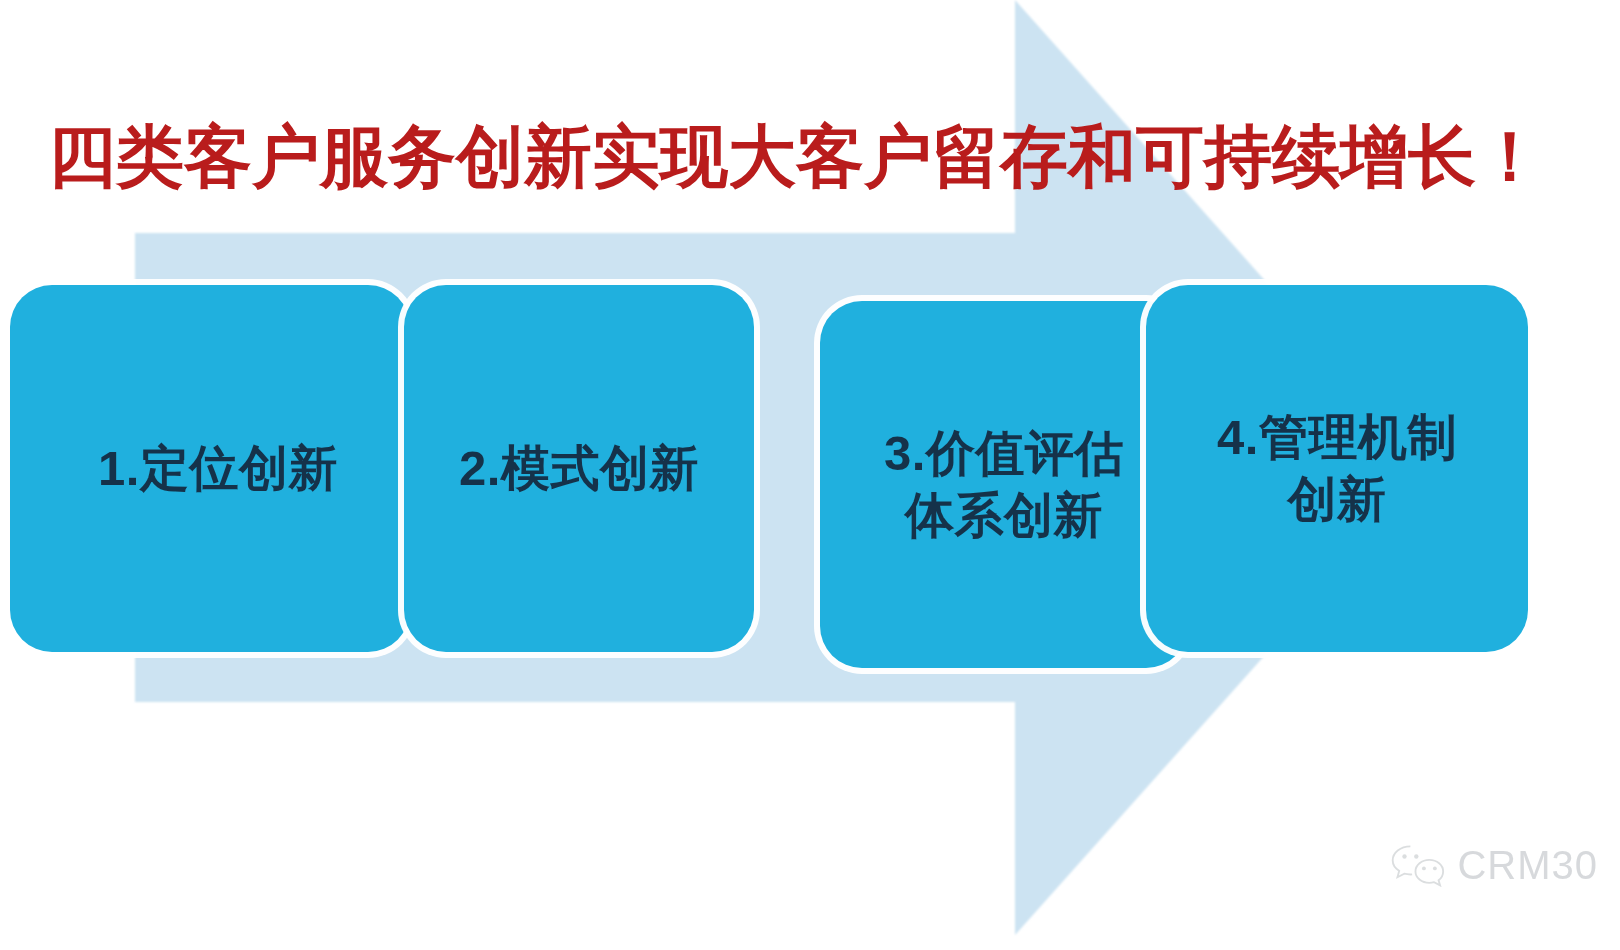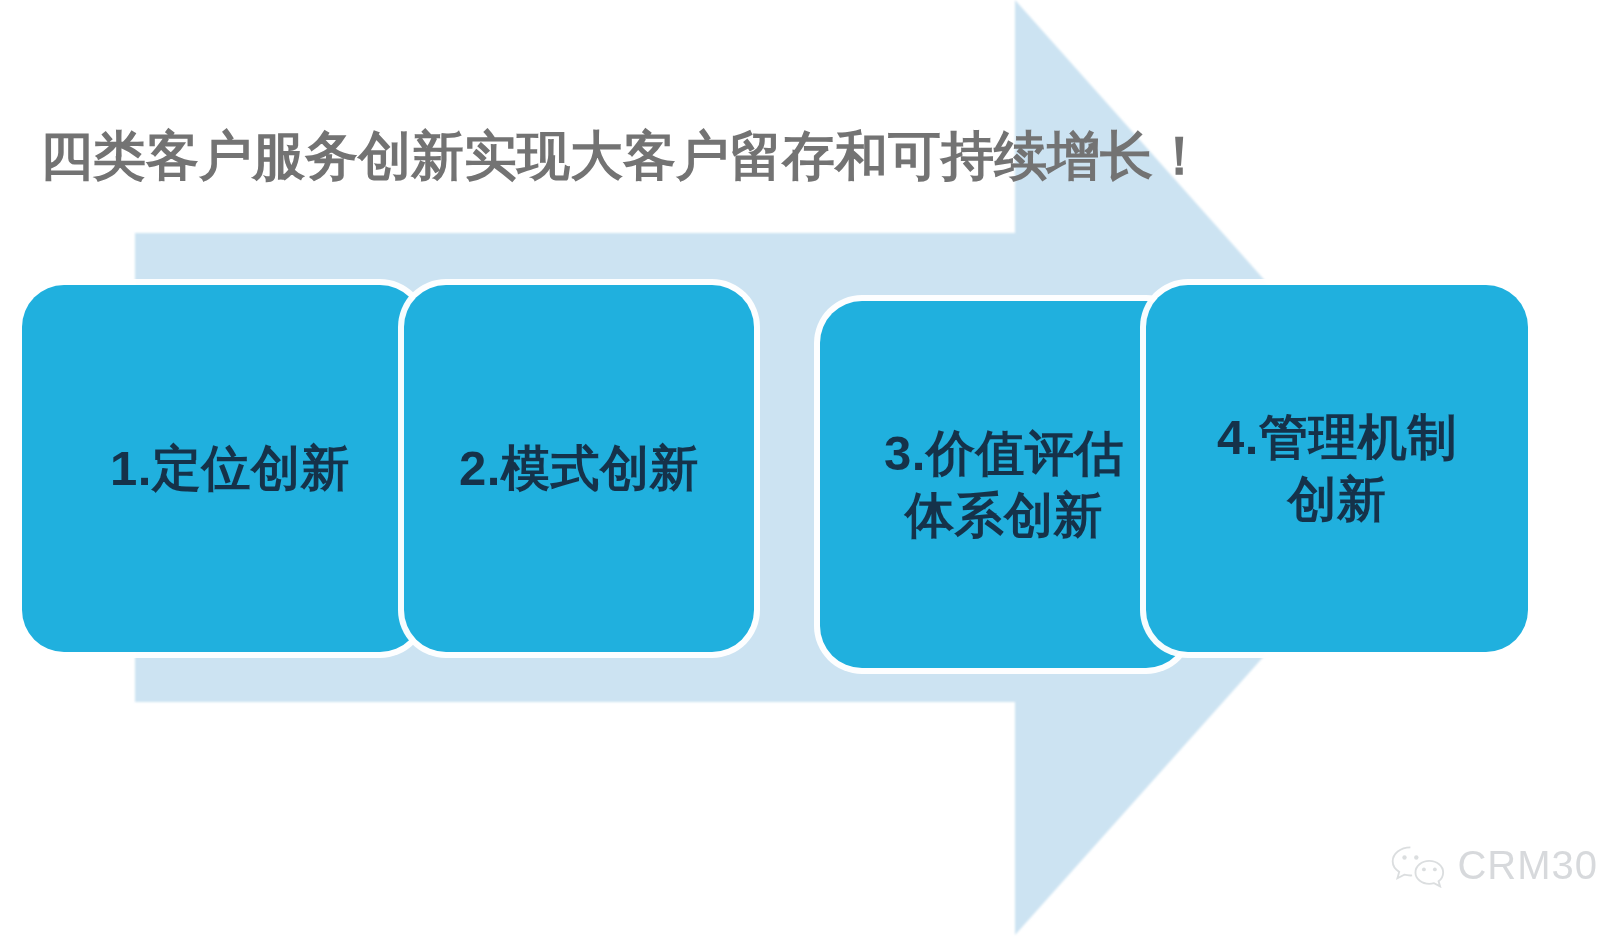--- a/index.html
+++ b/index.html
@@ -28,29 +28,29 @@
     left: 0;
     top: 0;
     width: 1620px;
     height: 950px;
     pointer-events: none;
   }
 
   
   .title {
     position: absolute;
-    left: 40px;
+    left: 48px;
     top: 108px;
     width: 1500px;
     height: 96px;
     line-height: 96px;
-    font-size: 53px;
+    font-size: 68px;
     font-weight: 700;
     letter-spacing: 0px;
-    color: #737373;
+    color: #b91c1c;
     white-space: nowrap;
     z-index: 5;
     font-family: "Liberation Sans", "DejaVu Sans", sans-serif;
   }
 
   
   .steps {
     position: absolute;
     left: 0;
     top: 0;
@@ -73,32 +73,31 @@
   .step-box .label {
     font-size: 49px;
     font-weight: 700;
     color: #15324a;
     text-align: center;
     line-height: 1.25;
     letter-spacing: 0.5px;
     white-space: pre-line;
     padding: 0 10px;
   }
-  #box1 { left: 22px;   width: 400px; padding-left: 16px; }
+  #box1 { left: 10px;   width: 400px; padding-left: 16px; }
   #box2 { left: 404px;  width: 350px; }
   #box3 { left: 820px;  width: 368px; margin-top: 16px; }
   #box4 { left: 1146px; width: 382px; }
 
   
   .watermark {
     position: absolute;
     right: 22px;
     bottom: 62px;
     display: flex;
-    align-items: center;
     gap: 12px;
     z-index: 6;
     opacity: 0.62;
   }
   .watermark .wm-icon {
     width: 54px;
     height: 44px;
     display: block;
   }
   .watermark .wm-text {

